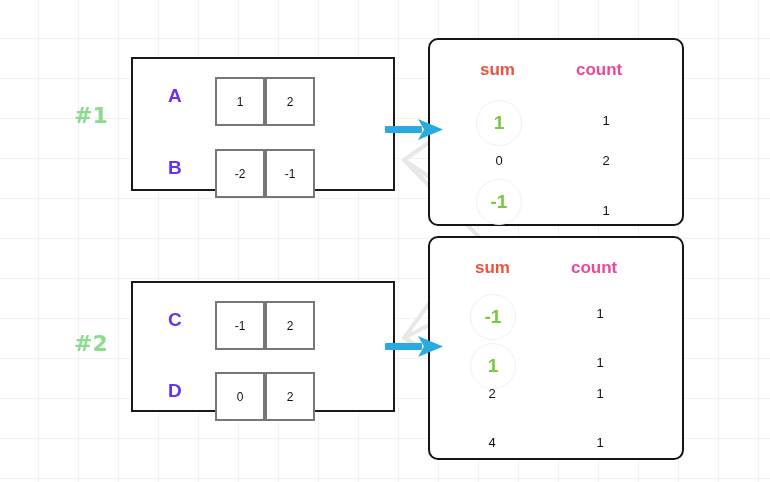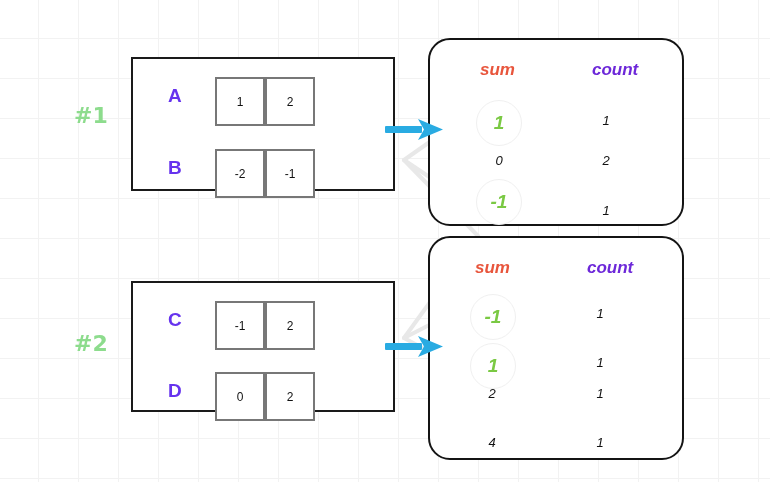--- a/index.html
+++ b/index.html
@@ -61,35 +61,34 @@
     font-weight:700;
     font-family:"DejaVu Sans", sans-serif;
   }
   #step-1{left:74px;top:103px;}
   #step-2{left:74px;top:331px;}
 
   
   .result-panel{
     position:absolute;
     border:2px solid #141414;
-    border-radius:22px;
+    border-radius:10px;
     background:#ffffff;
     box-sizing:border-box;
-    font-style:italic;
   }
   #result-panel-1{left:428px;top:38px;width:256px;height:188px;}
   #result-panel-2{left:428px;top:236px;width:256px;height:224px;}
 
   .col-head{
     position:absolute;
     font-size:17px;
     font-weight:600;
     color:#e8553c;
   }
-  .col-head.count{color:#6d28d9;margin-left:16px;}
+  .col-head.count{color:#ec4899;}
 
   .val{
     position:absolute;
     font-size:13px;
     color:#111111;
     text-align:center;
     transform:translateX(-50%);
   }
   .val.circled{
     font-size:19px;

